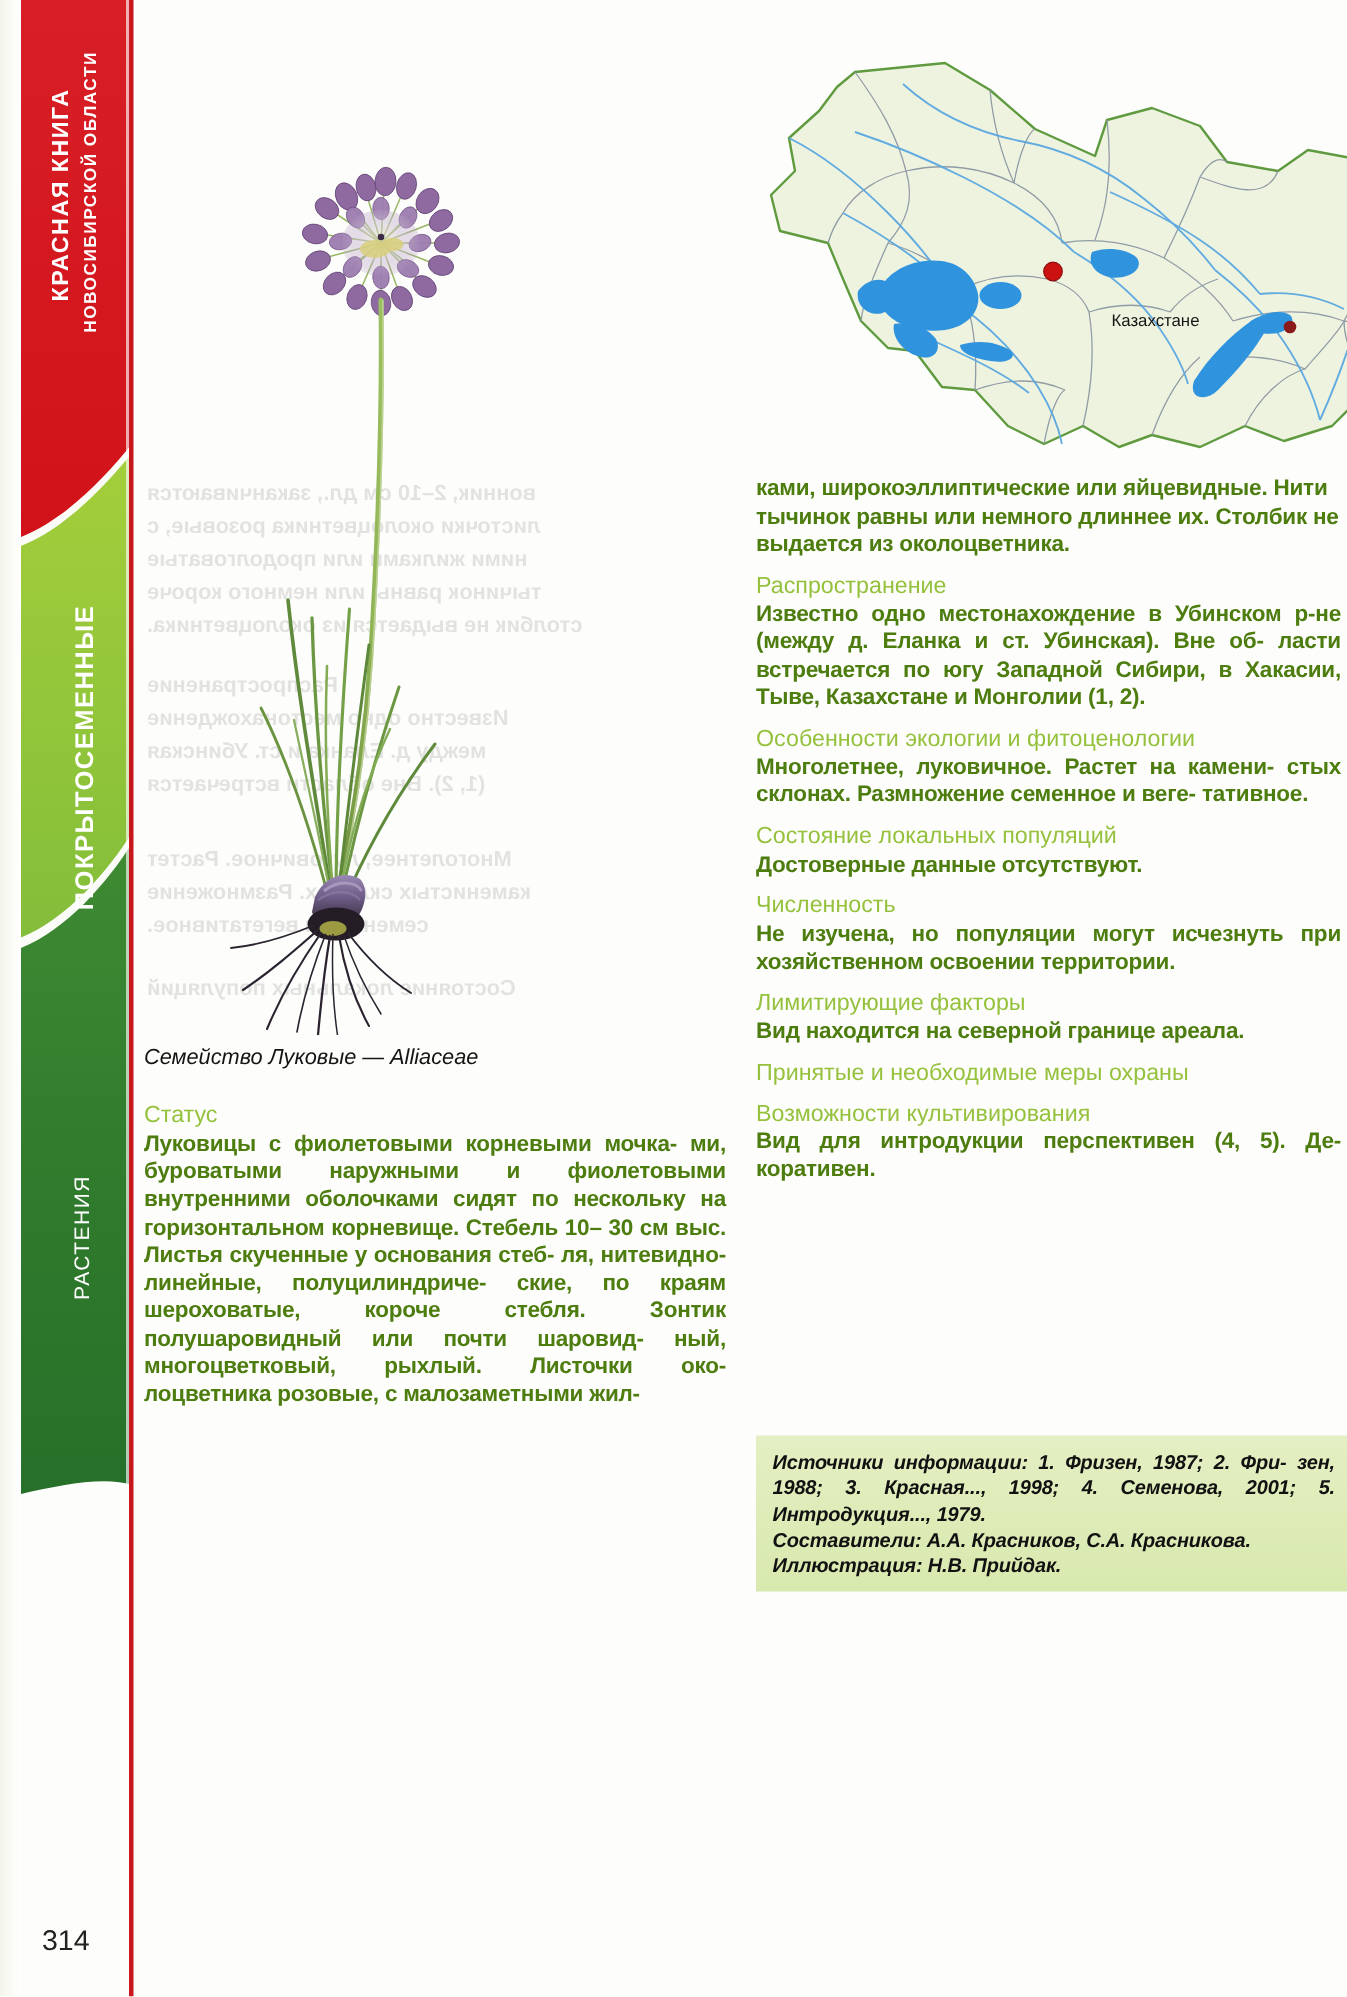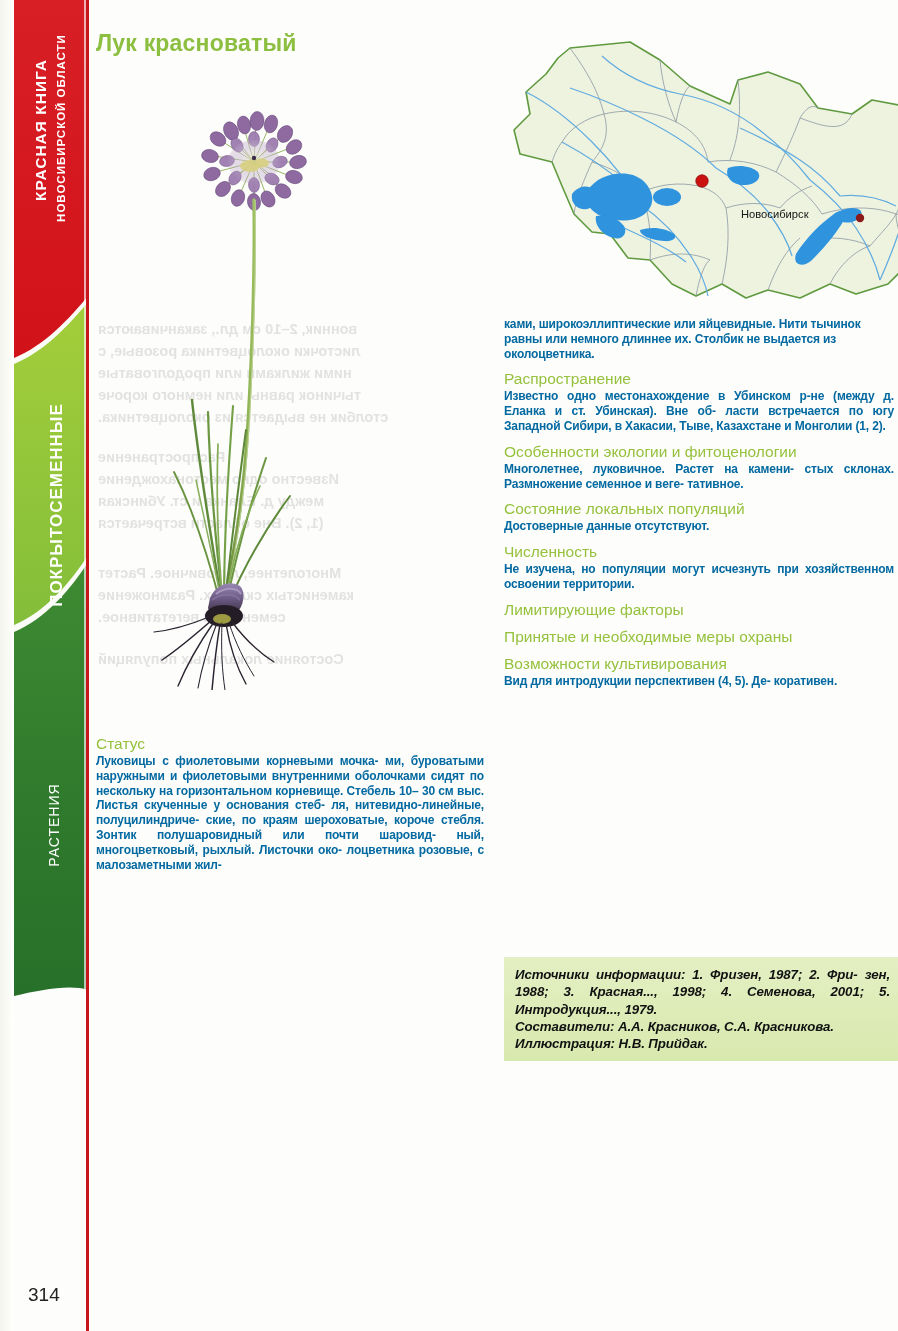--- a/index.html
+++ b/index.html
@@ -108,21 +108,21 @@
   .col{position:absolute;width:388px;}
   #col-left{left:0;top:735px;}
   #col-right{left:408px;top:317px;width:390px;}
 
   h3.sec{
     font-size:15.5px;font-weight:normal;color:#95c13d;
     margin:9px 0 1px 0;line-height:1.16;
   }
   #col-left h3.sec:first-child,#col-right h3.sec:first-child{margin-top:0;}
   p.body{
-    font-size:12px;color:#0369a1;margin:0 0 0 0;
+    font-size:15px;color:#4d7c0f;margin:0 0 0 0;
     line-height:1.235;text-align:justify;
     font-weight:600;
     letter-spacing:-.15px;
   }
   p.body.nj{text-align:left;}
 
   
   #sources{
     position:absolute;left:408px;top:957px;width:396px;
     background:linear-gradient(180deg,#e4efc3 0%,#d8e9ae 100%);
@@ -205,21 +205,20 @@
       <div class="ghost" style="left:2px;top:150px;">Известно одно местонахождение</div>
       <div class="ghost" style="left:2px;top:172px;">между д. Еланка и ст. Убинская</div>
       <div class="ghost" style="left:2px;top:194px;">(1, 2). Вне области встречается</div>
       <div class="ghost" style="left:2px;top:244px;">Многолетнее, луковичное. Растет</div>
       <div class="ghost" style="left:2px;top:266px;">каменистых склонах. Размножение</div>
       <div class="ghost" style="left:2px;top:288px;">семенное и вегетативное.</div>
       <div class="ghost" style="left:2px;top:330px;">Состояние локальных популяций</div>
     </div>
 
     <div id="title-block">
-      <h1 id="sp-ru">Лук красноватый</h1>
     </div>
 
     <div id="illus">
       <svg viewBox="0 0 400 590" width="400" height="590">
         <defs>
           <linearGradient id="stemG" x1="0" y1="0" x2="0" y2="1">
             <stop offset="0" stop-color="#9dbf63"></stop>
             <stop offset="0.55" stop-color="#8fb455"></stop>
             <stop offset="1" stop-color="#6e8f3e"></stop>
           </linearGradient>
@@ -325,20 +324,21 @@
           <path d="M122 524 C 126 548 132 566 142 584" stroke-width="1.4"></path>
           <path d="M128 522 C 140 538 154 552 170 562" stroke-width="1.3"></path>
           <path d="M105 517 C 88 524 70 530 50 532" stroke-width="1.2"></path>
           <path d="M113 523 C 104 546 98 566 94 588" stroke-width="1.1"></path>
           <path d="M125 523 C 132 544 140 560 150 576" stroke-width="1.0"></path>
           <path d="M118 523 C 117 550 118 570 121 590" stroke-width="1.0"></path>
         </g>
       </svg>
     </div>
 
+    <div id="family">Семейство Луковые — Alliaceae</div>
 
     <div class="col" id="col-left">
       <h3 class="sec">Статус</h3>
 
       <p class="body"><span>Луковицы с фиолетовыми корневыми мочка-</span> <span>ми, буроватыми наружными и фиолетовыми</span> <span>внутренними оболочками сидят по нескольку</span> <span>на горизонтальном корневище. Стебель 10–</span> <span>30 см выс. Листья скученные у основания стеб-</span> <span>ля, нитевидно-линейные, полуцилиндриче-</span> <span>ские, по краям шероховатые, короче стебля.</span> <span>Зонтик полушаровидный или почти шаровид-</span> <span>ный, многоцветковый, рыхлый. Листочки око-</span> <span>лоцветника розовые, с малозаметными жил-</span></p>
     </div>
 
     <div class="col" id="col-right">
       <p class="body nj"><span>ками, широкоэллиптические или яйцевидные.</span> <span>Нити тычинок равны или немного длиннее их.</span> <span>Столбик не выдается из околоцветника.</span></p>
 
@@ -348,20 +348,21 @@
       <h3 class="sec">Особенности экологии и фитоценологии</h3>
       <p class="body"><span>Многолетнее, луковичное. Растет на камени-</span> <span>стых склонах. Размножение семенное и веге-</span> <span>тативное.</span></p>
 
       <h3 class="sec">Состояние локальных популяций</h3>
       <p class="body nj">Достоверные данные отсутствуют.</p>
 
       <h3 class="sec">Численность</h3>
       <p class="body"><span>Не изучена, но популяции могут исчезнуть при</span> <span>хозяйственном освоении территории.</span></p>
 
       <h3 class="sec">Лимитирующие факторы</h3>
+      <p class="body nj">Вид находится на северной границе ареала.</p>
 
       <h3 class="sec">Принятые и необходимые меры охраны</h3>
 
       <h3 class="sec">Возможности культивирования</h3>
       <p class="body"><span>Вид для интродукции перспективен (4, 5). Де-</span> <span>коративен.</span></p>
     </div>
 
     <div id="sources">
       <p><span>Источники информации: 1. Фризен, 1987; 2. Фри-</span> <span>зен, 1988; 3. Красная..., 1998; 4. Семенова, 2001;</span> <span>5. Интродукция..., 1979.</span></p>
       <p class="nj">Составители: А.А. Красников, С.А. Красникова.</p>
@@ -441,20 +442,20 @@
           <path d="M296 232 C 306 216 320 202 334 192 C 342 186 348 190 344 198
                    C 336 212 324 226 312 238 C 304 246 292 244 296 232 Z"></path>
           <path d="M334 192 C 344 186 354 184 360 188 C 364 192 360 198 352 200
                    C 342 202 330 198 334 192 Z"></path>
         </g>
 
         <circle cx="202" cy="159" r="6.2" fill="#cc1111" stroke="#8d0c0c" stroke-width="0.8"></circle>
 
         <circle cx="360" cy="196" r="4.2" fill="#8b1a1a"></circle>
       </svg>
-      <div id="map-city-label">Новосибирск</div>
+      <div id="map-city-label">Казахстане</div>
     </div>
 
   </div>
 
   <div id="pageno">314</div>
 
 </div>
 
 </body></html>

